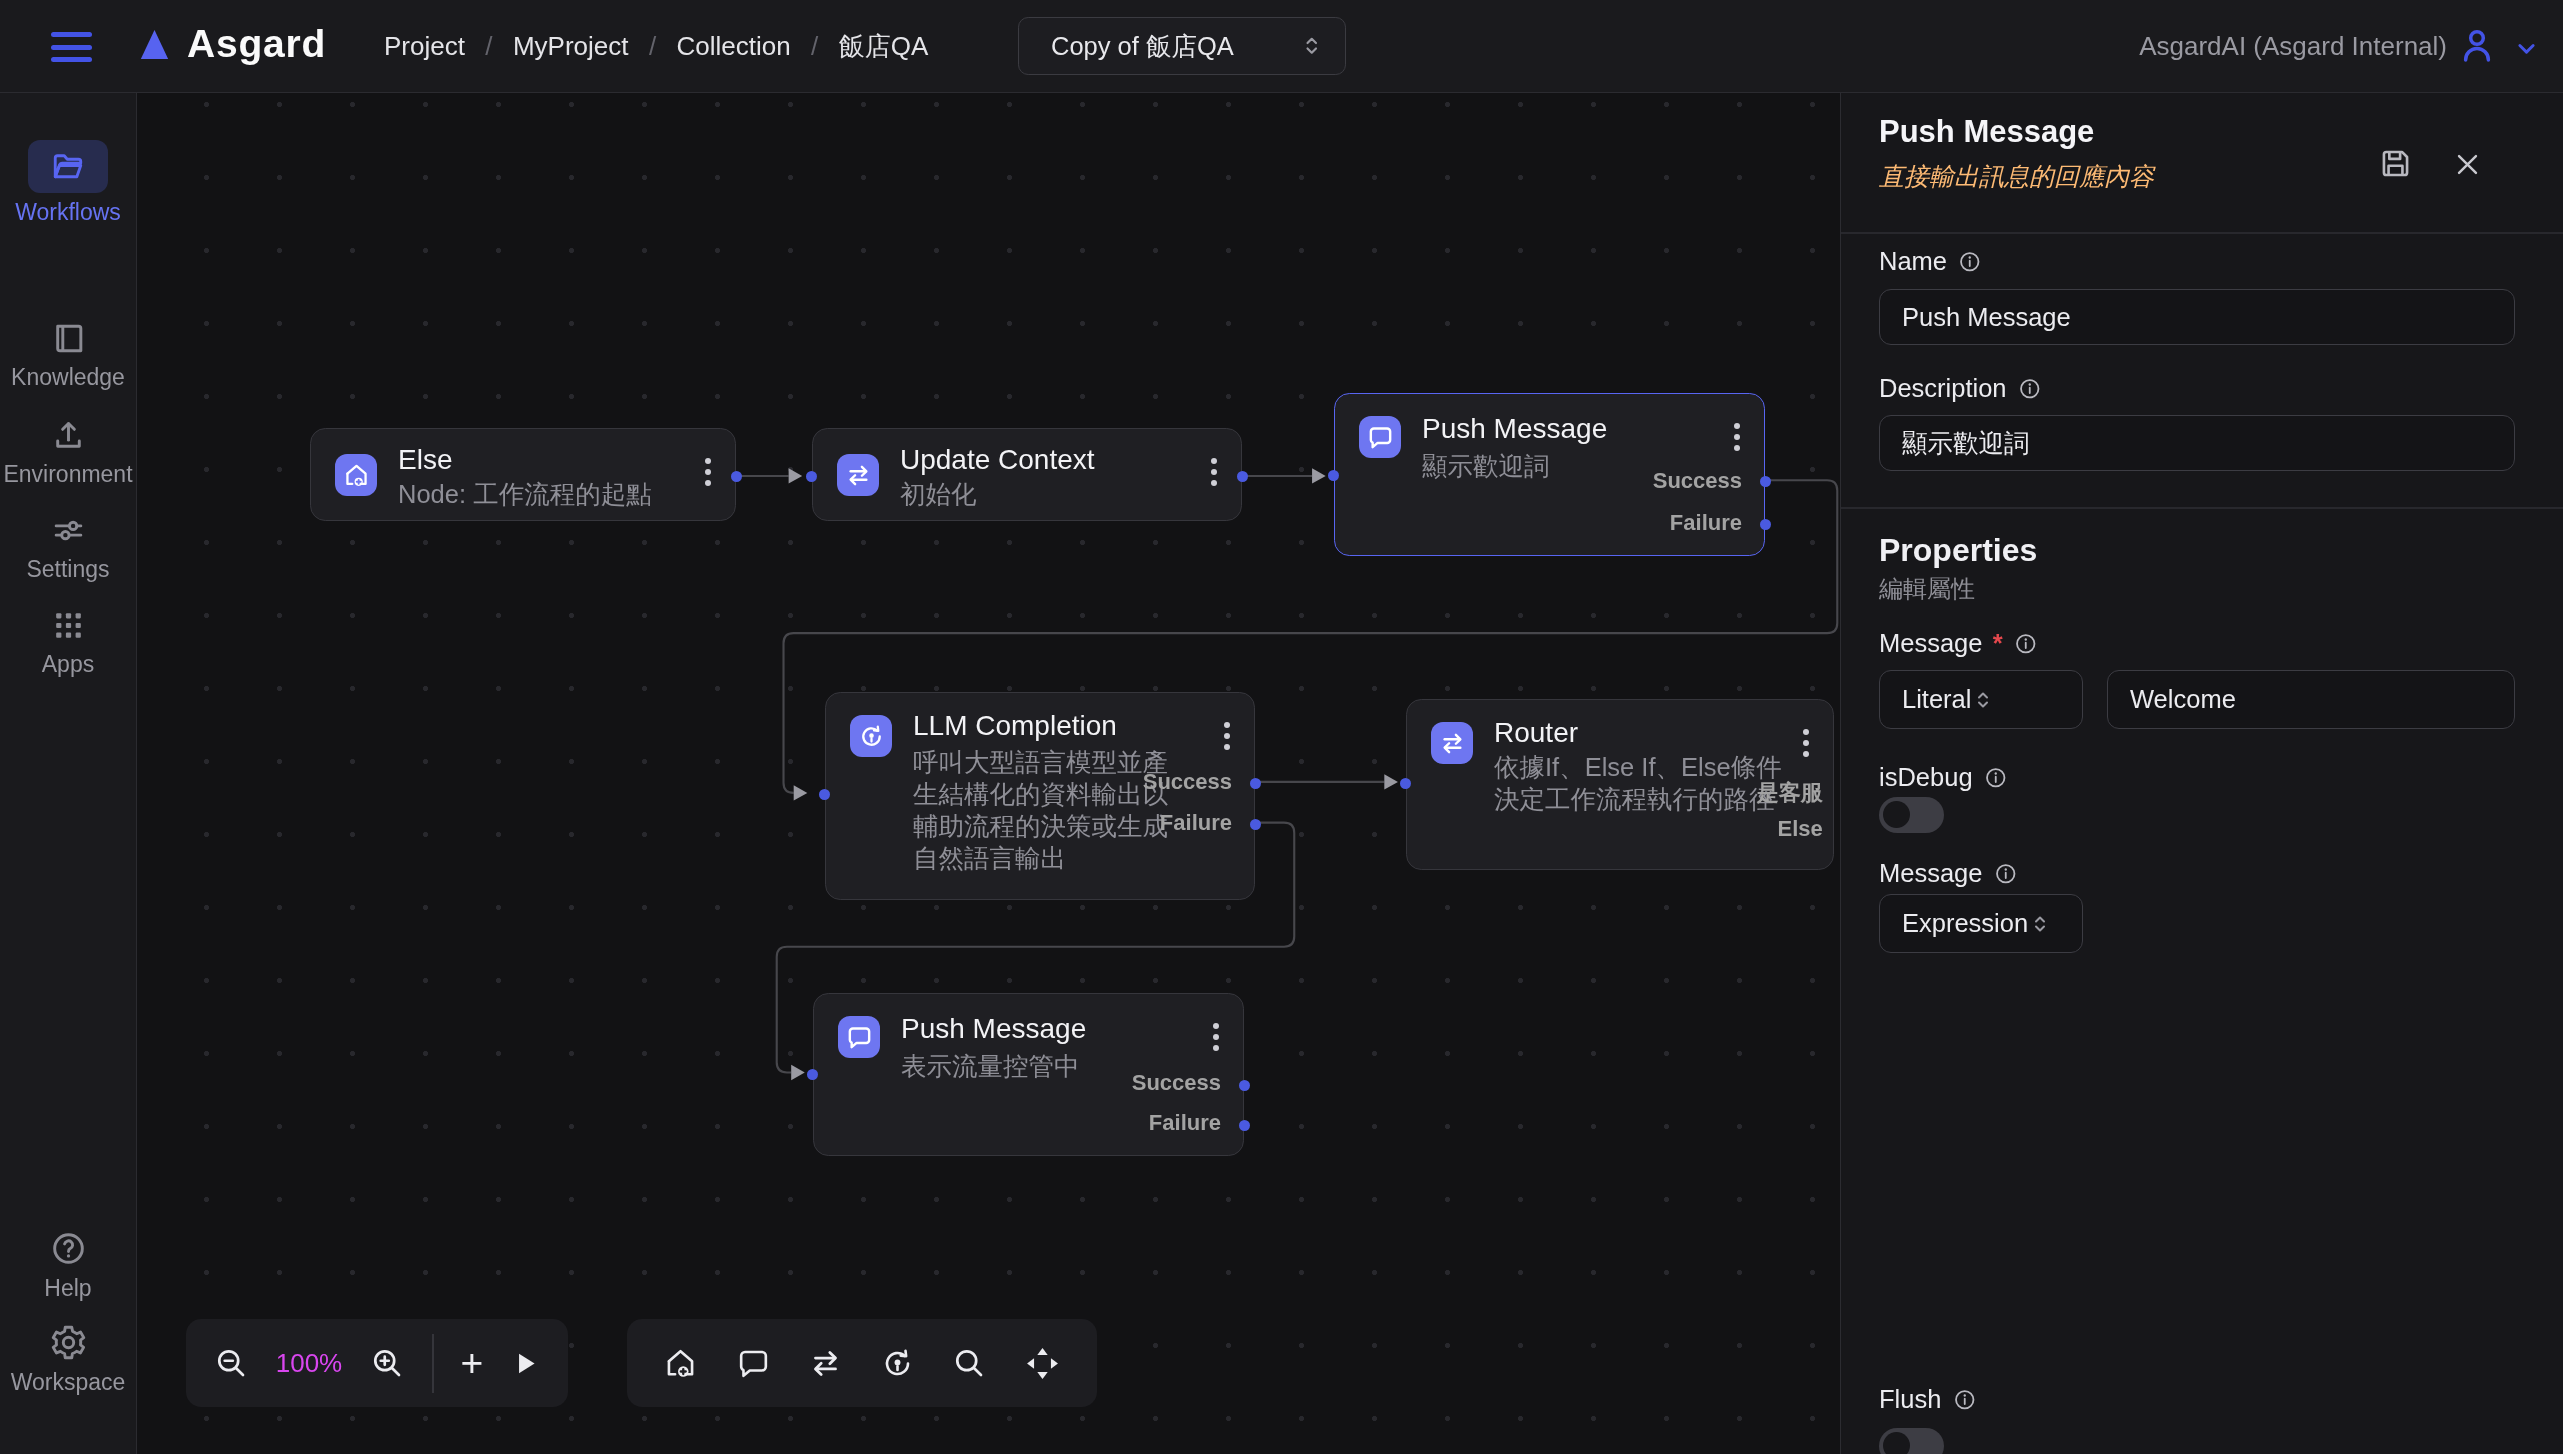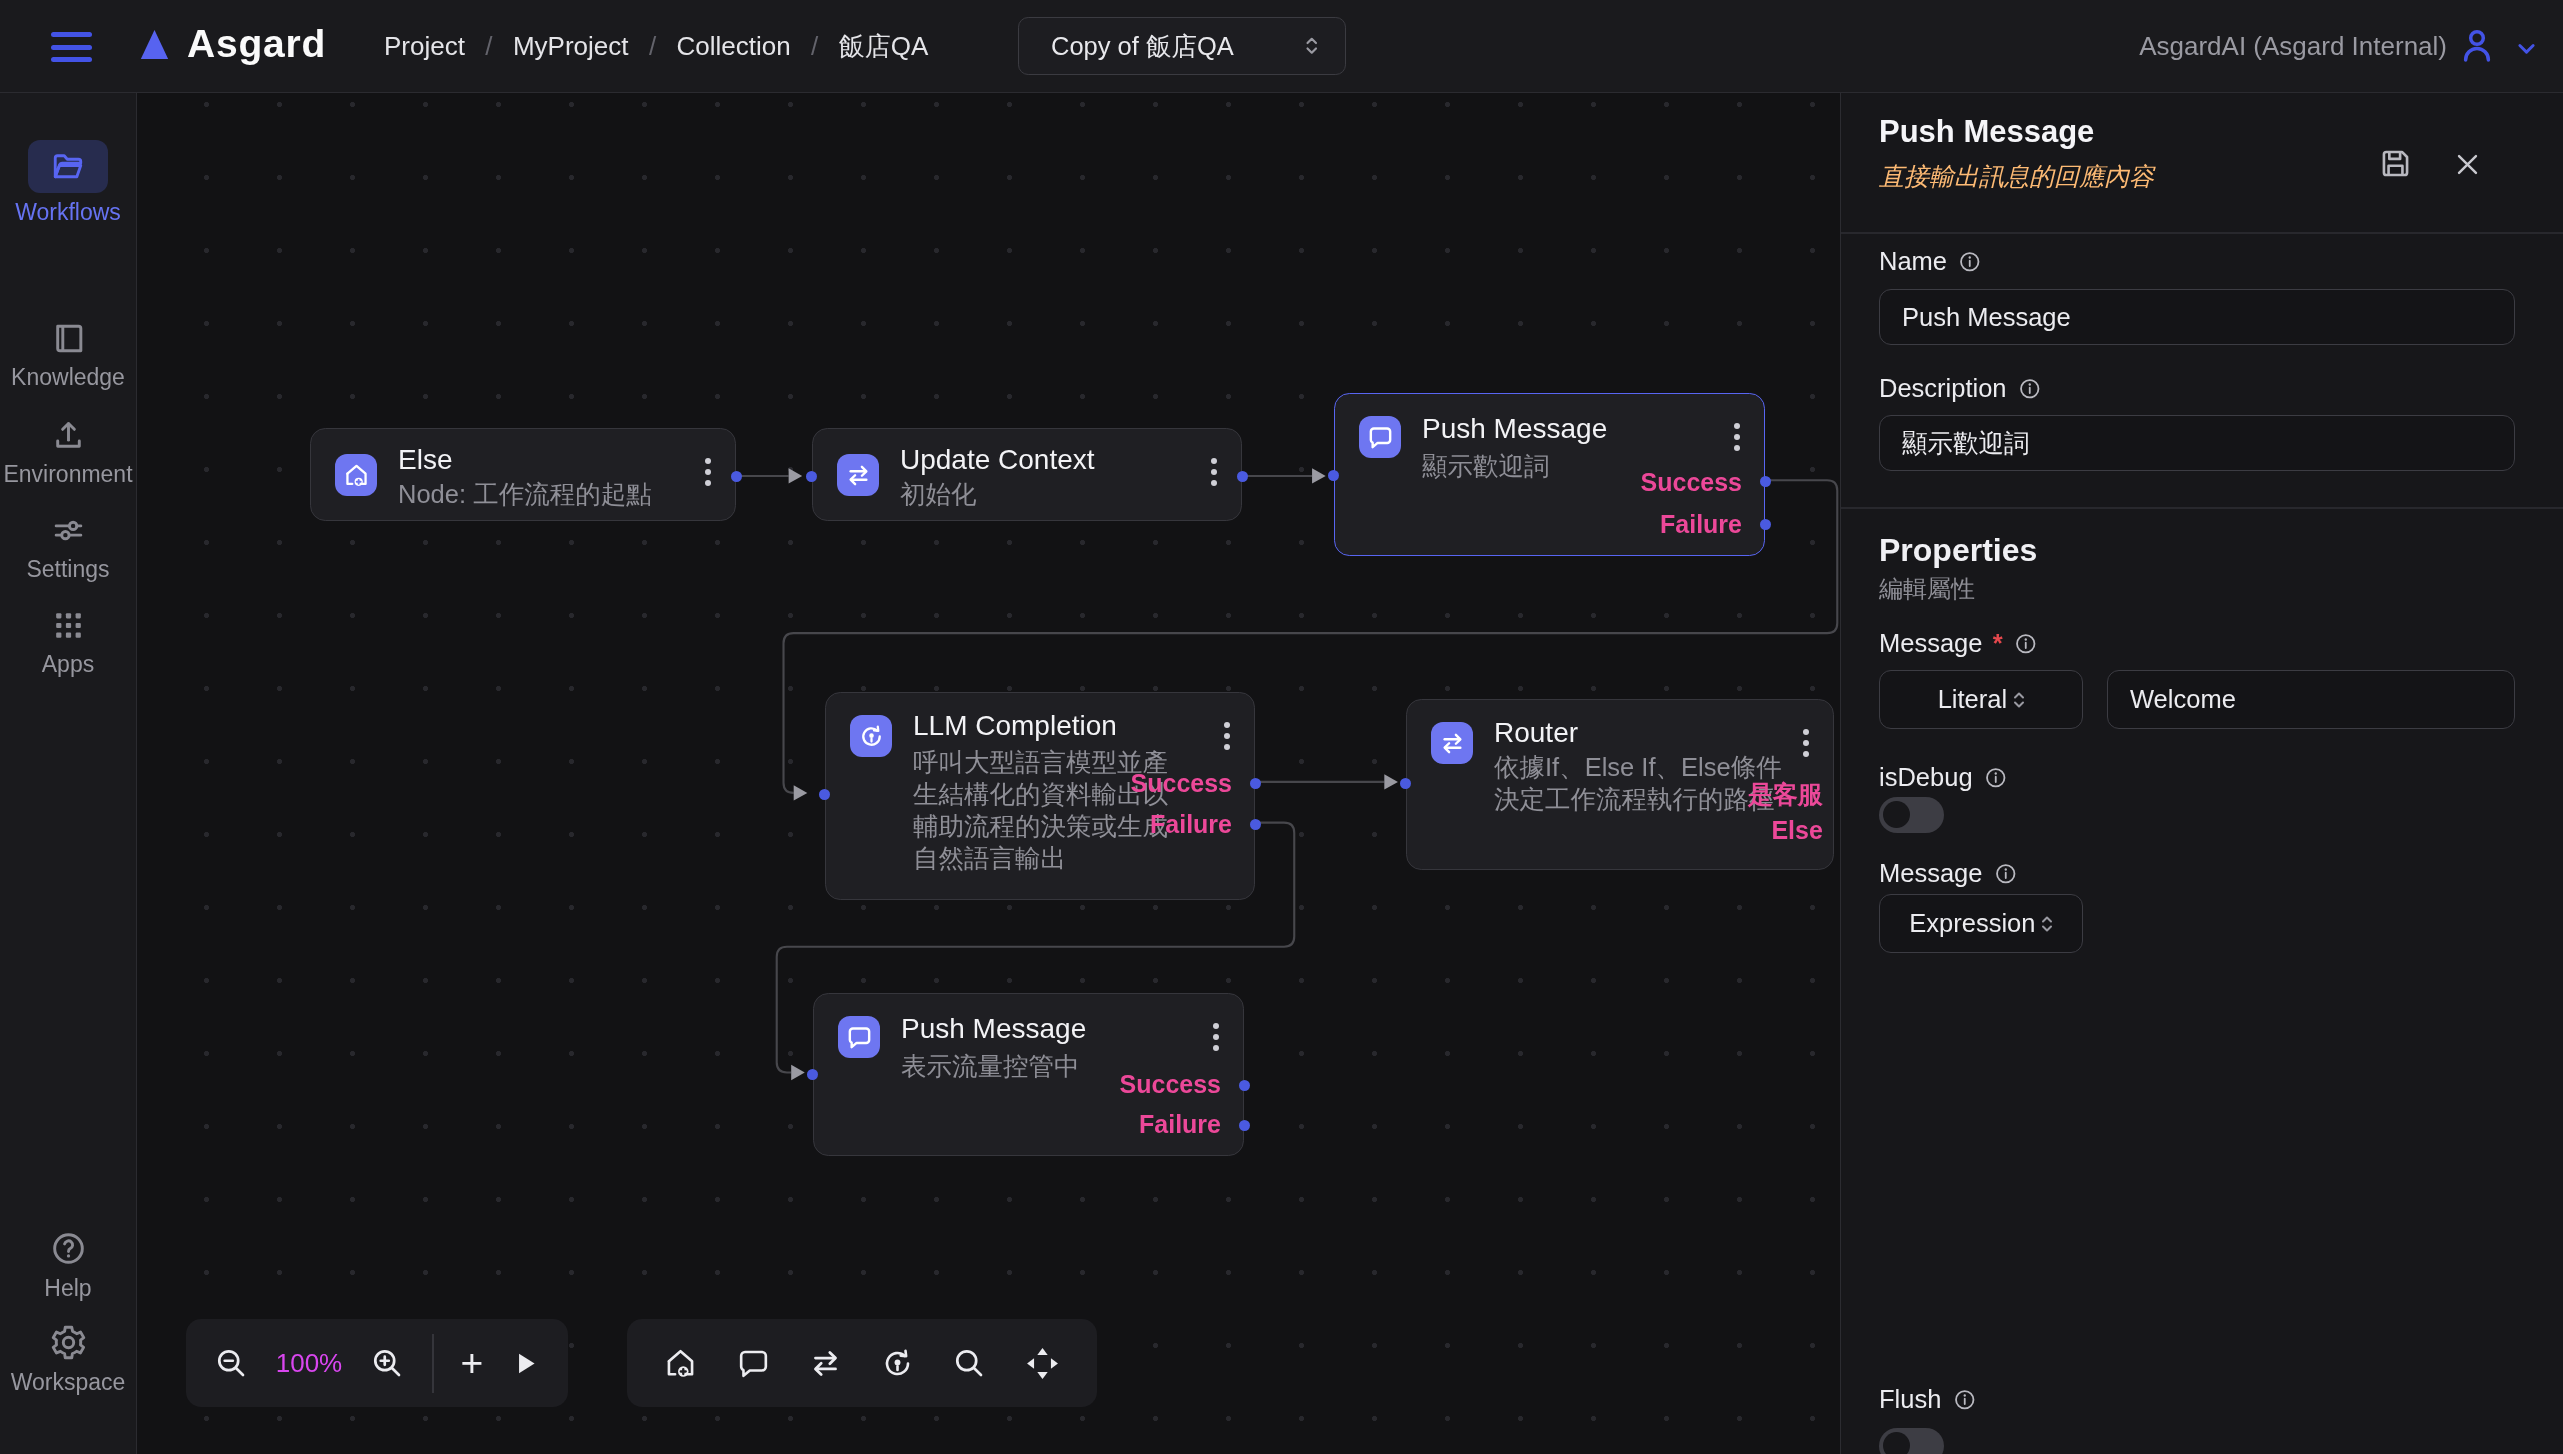--- a/index.html
+++ b/index.html
@@ -32,40 +32,40 @@
      background-image:radial-gradient(circle,#28282d 2.2px,transparent 2.9px);
      background-size:73px 73px;background-position:34px 49px;}
   .edges{left:0;top:0;z-index:5;pointer-events:none;}
 
   .node{background:#1f1f23;border:1.7px solid #36363c;border-radius:15.3px;z-index:10;box-sizing:border-box;}
   .node.selected{border-color:#5865f2;}
   .nicon{width:42px;height:42px;border-radius:12px;background:#6e76f1;display:flex;align-items:center;justify-content:center;}
   .ntitle{font-size:28px;font-weight:500;color:#f3f3f6;}
   .nsub{font-size:25.5px;color:#8f8f97;line-height:32px;}
   .kebab i{display:block;width:6px;height:6px;border-radius:50%;background:#cfcfd6;margin:5.1px auto;}
-  .portlabel{font-size:25px;font-weight:700;color:#ec4899;}
+  .portlabel{font-size:22px;font-weight:700;color:#a3a3a3;}
   .pdot{width:11px;height:11px;border-radius:50%;background:#4a5ae0;z-index:12;}
 
   
   .toolbar{background:#1d1d21;border-radius:15.3px;z-index:15;display:flex;align-items:center;}
   .tb-div{width:1.7px;height:59px;background:#35353b;}
   .zoom-text{font-size:26px;color:#d946ef;}
   .plus-text{font-size:39px;color:#ececf0;font-weight:300;}
 
   
   .panel{left:1840px;top:92px;width:723px;height:1363px;background:#17171a;border-left:1.7px solid #2c2c31;z-index:20;}
   .p-title{font-size:31px;font-weight:600;color:#f5f5f8;}
   .p-sub{font-size:25px;color:#fdba74;font-style:italic;}
   .p-divider{left:0;width:723px;height:1.7px;background:#28282d;}
   .p-label{font-size:25.5px;font-weight:500;color:#ececf0;display:flex;align-items:center;gap:10.2px;}
   .req{color:#e5484d;font-weight:700;}
   .pinput{background:#141417;border:1.7px solid #3c3c43;border-radius:12px;color:#ececf0;font-size:25.5px;
           padding:0 22px;box-sizing:border-box;font-family:"Liberation Sans",sans-serif;outline:none;}
   .pselect{background:#141417;border:1.7px solid #3c3c43;border-radius:12px;display:flex;align-items:center;
-           justify-content:center;padding:0 15.3px 0 22px;box-sizing:border-box;font-size:25.5px;color:#ececf0;}
+           justify-content:flex-start;padding:0 15.3px 0 22px;box-sizing:border-box;font-size:25.5px;color:#ececf0;}
   .toggle{width:65px;height:36px;border-radius:18px;background:#3d3d44;}
   .toggle::after{content:"";position:absolute;left:4.2px;top:4.2px;width:27px;height:27px;border-radius:50%;background:#17171a;}
 
   
   .editor-box{left:1878px;top:974px;width:636px;height:393px;border:1.7px solid #3c3c43;border-radius:12px;
               background:#1b1b1f;box-sizing:border-box;overflow:hidden;}
   .editor-head{height:46px;background:#232327;border-bottom:1.7px solid #303035;display:flex;align-items:center;
                justify-content:space-between;padding:0 18.7px 0 22px;}
   .editor-title{font-size:25.5px;color:#ececf0;}
   .code-wrap{position:relative;height:343px;}

